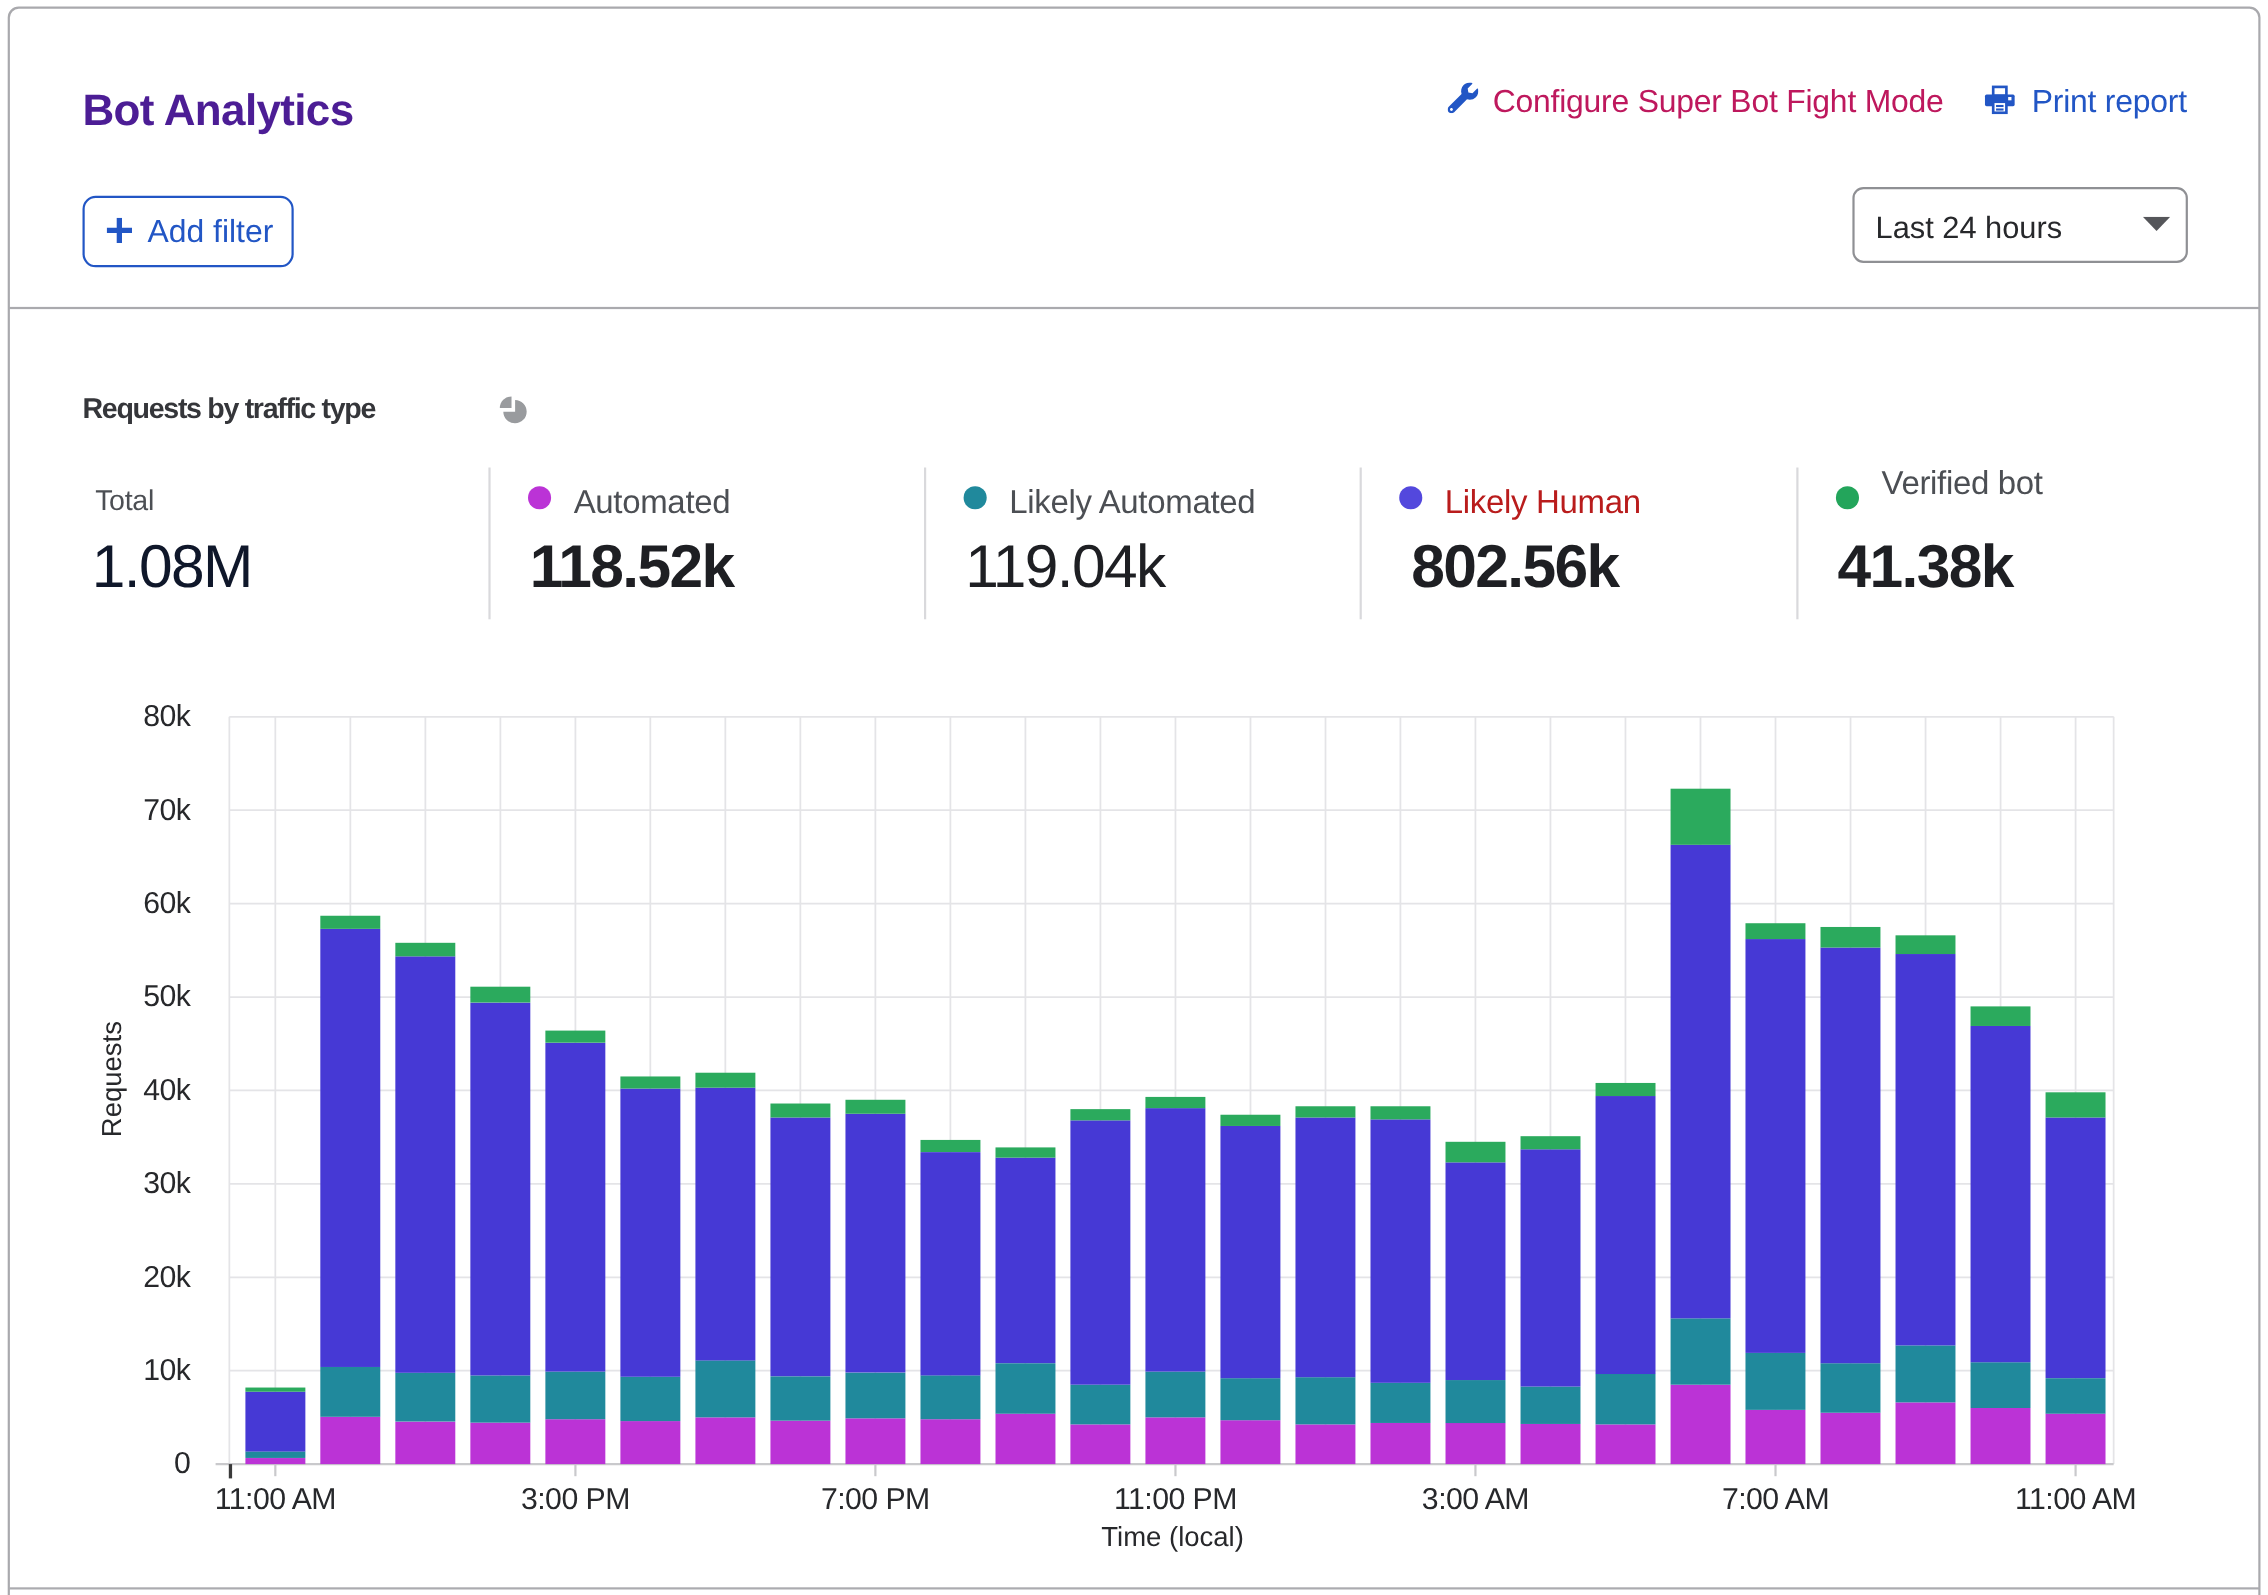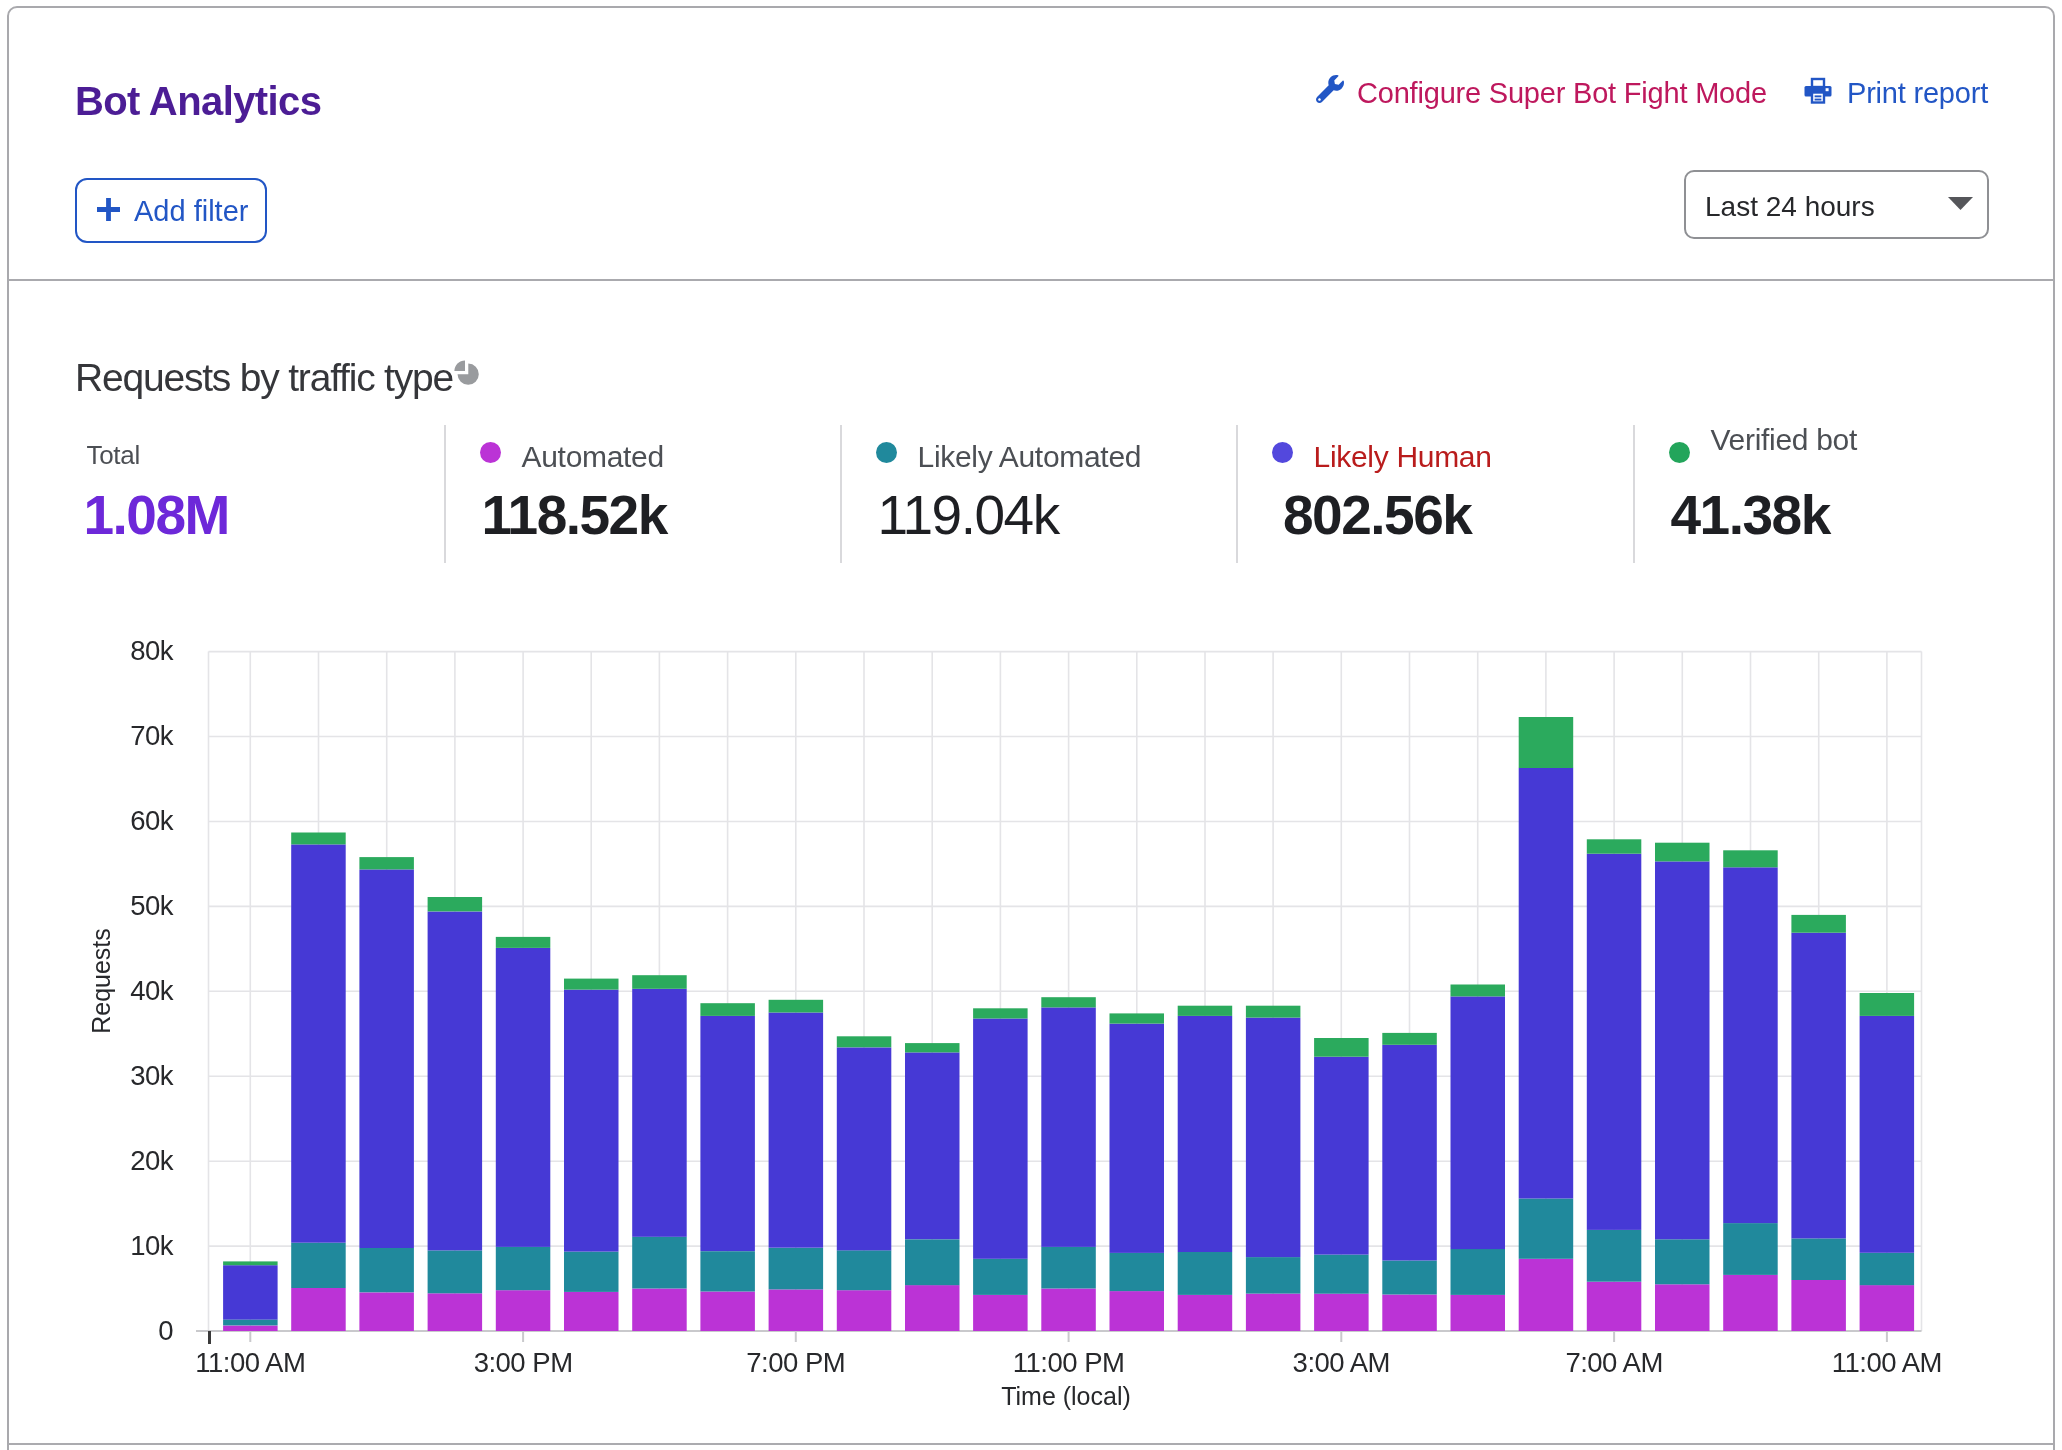--- a/index.html
+++ b/index.html
@@ -34,28 +34,28 @@
     <path fill="#2256c5" d="M9.5 0h5v9.5H24v5H14.5V24h-5V14.5H0v-5h9.5z"></path>
   </svg>
 <div class="abs" style="left:134px;top:195px;font-size:29px;color:#2256c5">Add filter</div>
 
 <div class="abs" style="left:1684px;top:170px;width:305px;height:69px;border:2px solid #8f9094;border-radius:10px"></div>
 <div class="abs" style="left:1705px;top:191px;font-size:28px;color:#27282b">Last 24 hours</div>
 <svg class="abs" style="left:1948px;top:197px" width="25" height="13" viewBox="0 0 25 13">
     <path fill="#55565a" d="M0 0h25L12.5 13z"></path>
   </svg>
 
-<div class="abs" style="left:75px;top:356px;font-size:39px;font-weight:400;color:#35363a;letter-spacing:-1.2px">Requests by traffic type</div>
+<div class="abs" style="left:75px;top:356px;font-size:26px;font-weight:700;color:#35363a;letter-spacing:-1.2px">Requests by traffic type</div>
 <svg class="abs" style="left:453px;top:359px" width="28" height="28" viewBox="0 0 24 24">
   <path fill="#999b9e" d="M10.3 1.2 A9.1 9.1 0 0 0 1.2 10.3 L10.3 10.3 Z"></path>
   <path fill="#999b9e" d="M13.1 3.9 a9.1 9.1 0 1 1 -9.2 9.2 h9.2 Z"></path>
 </svg>
 
 <div style="position:absolute;left:86.5px;top:440px;font-size:26px;color:#4c4f54;letter-spacing:-0.3px">Total</div>
-<div style="position:absolute;left:83.5px;top:483px;font-size:55px;font-weight:700;color:#6d28d9;letter-spacing:-1.5px">1.08M</div>
+<div style="position:absolute;left:83.5px;top:483px;font-size:55px;font-weight:400;color:#0f172a;letter-spacing:-1.5px">1.08M</div>
 <div style="position:absolute;left:479.5px;top:442px;width:21px;height:21px;border-radius:50%;background:#bb33d6"></div>
 <div style="position:absolute;left:521.5px;top:440px;font-size:30px;color:#4c4f54;letter-spacing:-0.3px">Automated</div>
 <div style="position:absolute;left:481.5px;top:483px;font-size:55px;font-weight:700;color:#1e1f23;letter-spacing:-1.5px">118.52k</div>
 <div style="position:absolute;left:875.5px;top:442px;width:21px;height:21px;border-radius:50%;background:#20899c"></div>
 <div style="position:absolute;left:917.5px;top:440px;font-size:30px;color:#4c4f54;letter-spacing:-0.3px">Likely Automated</div>
 <div style="position:absolute;left:877.5px;top:483px;font-size:55px;font-weight:400;color:#1e1f23;letter-spacing:-1.5px">119.04k</div>
 <div style="position:absolute;left:1271.5px;top:442px;width:21px;height:21px;border-radius:50%;background:#5348dd"></div>
 <div style="position:absolute;left:1313.5px;top:440px;font-size:30px;color:#b91c1c;letter-spacing:-0.3px">Likely Human</div>
 <div style="position:absolute;left:1283px;top:483px;font-size:55px;font-weight:700;color:#1e1f23;letter-spacing:-1.5px">802.56k</div>
 <div style="position:absolute;left:1668.5px;top:442px;width:21px;height:21px;border-radius:50%;background:#23a55b"></div>

